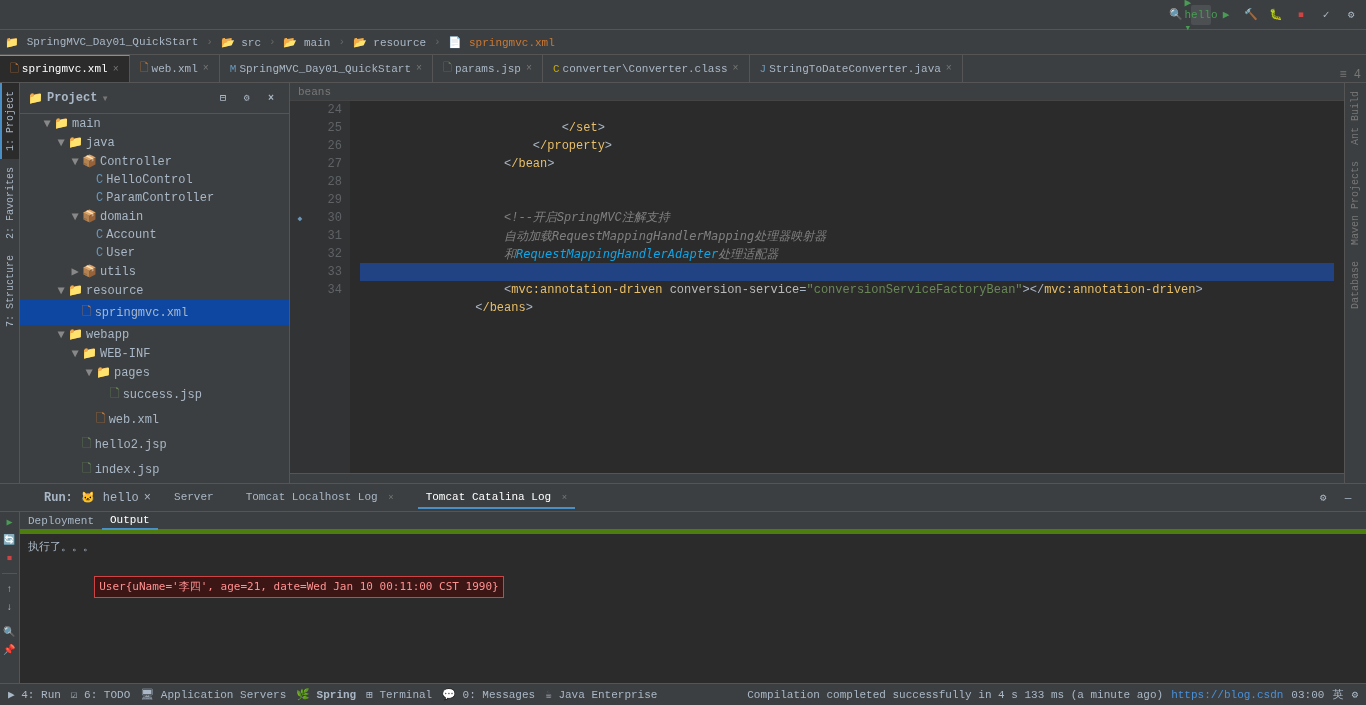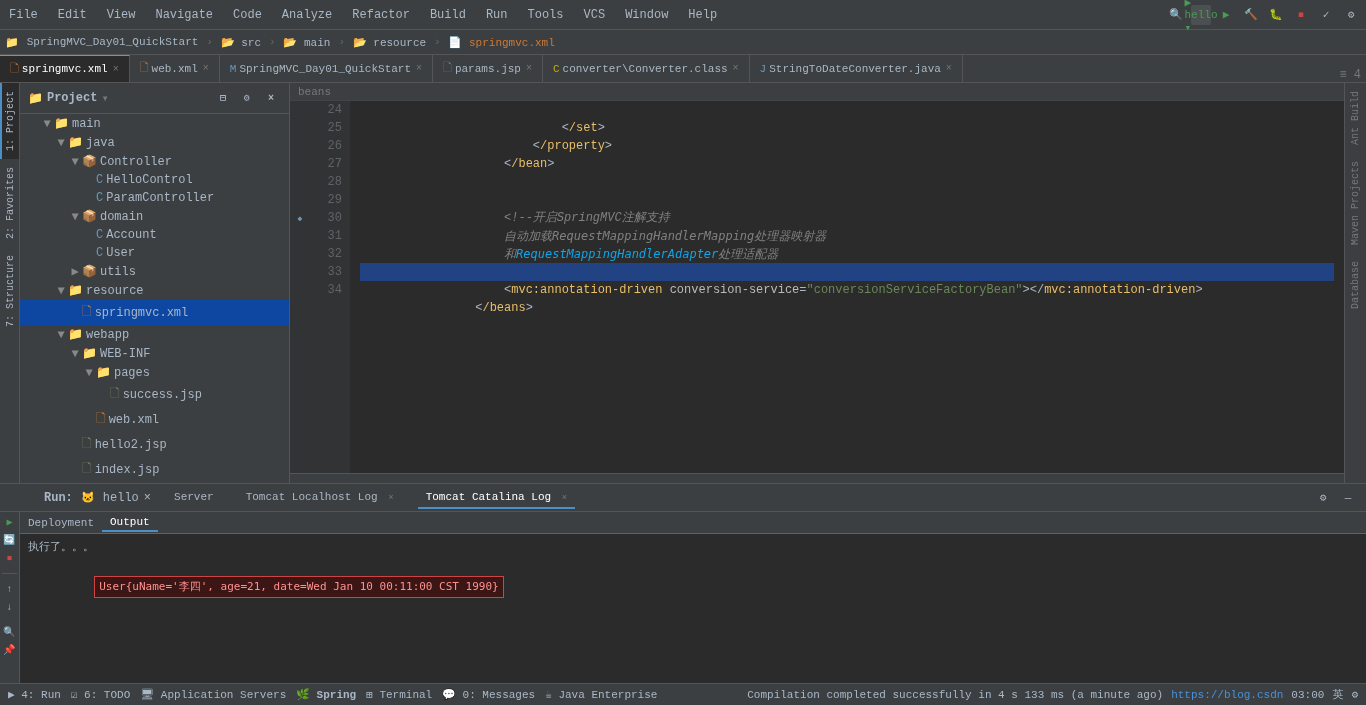--- a/index.html
+++ b/index.html
@@ -343,35 +343,20 @@
       padding: 8px 3px;
       cursor: pointer;
       white-space: nowrap;
     }
     .vertical-tab.active { background: #2b2b2b; border-right: 2px solid #4a8fc5; }
   </style>
 </head>
 <body>
 
 <div class="top-toolbar">
-  <div class="menu-items">
-    <span class="menu-item">File</span>
-    <span class="menu-item">Edit</span>
-    <span class="menu-item">View</span>
-    <span class="menu-item">Navigate</span>
-    <span class="menu-item">Code</span>
-    <span class="menu-item">Analyze</span>
-    <span class="menu-item">Refactor</span>
-    <span class="menu-item">Build</span>
-    <span class="menu-item">Run</span>
-    <span class="menu-item">Tools</span>
-    <span class="menu-item">VCS</span>
-    <span class="menu-item">Window</span>
-    <span class="menu-item">Help</span>
-  </div>
   <div class="top-right-buttons">
     <span class="btn-icon">🔍</span>
     <span class="btn-icon green" style="background:#4c5052;padding:2px 8px;font-size:11px;">▶ hello ▾</span>
     <span class="btn-icon green">▶</span>
     <span class="btn-icon">🔨</span>
     <span class="btn-icon">🐛</span>
     <span class="btn-icon red-btn">⏹</span>
     <span class="btn-icon">✓</span>
     <span class="btn-icon">⚙</span>
   </div>
@@ -655,21 +640,21 @@
       <div style="margin-top:5px;border-top:1px solid #555;padding-top:5px;width:100%;"></div>
       <div class="run-icon-btn">↑</div>
       <div class="run-icon-btn">↓</div>
       <div style="margin-top:5px;"></div>
       <div class="run-icon-btn">🔍</div>
       <div class="run-icon-btn">📌</div>
     </div>
 
     <div style="flex:1;display:flex;flex-direction:column;">
 
-      <div style="display:flex;background:#3c3f41;border-bottom:1px solid #4d7c0f;height:22px;align-items:center;">
+      <div style="display:flex;background:#3c3f41;border-bottom:5px solid #4d7c0f;height:22px;align-items:center;">
         <div class="run-tab" style="padding:2px 8px;font-size:11px;">Deployment</div>
         <div class="run-tab active" style="padding:2px 8px;font-size:11px;">Output</div>
       </div>
 
       <div class="run-content">
         <div class="log-line">执行了。。。</div>
         <div class="log-line" style="margin-top:2px;">
           <span style="background:#3c1515;border:1px solid #cc4444;color:#ff9090;padding:1px 4px;display:inline-block;">User{uName='李四', age=21, date=Wed Jan 10 00:11:00 CST 1990}</span>
         </div>
       </div>

